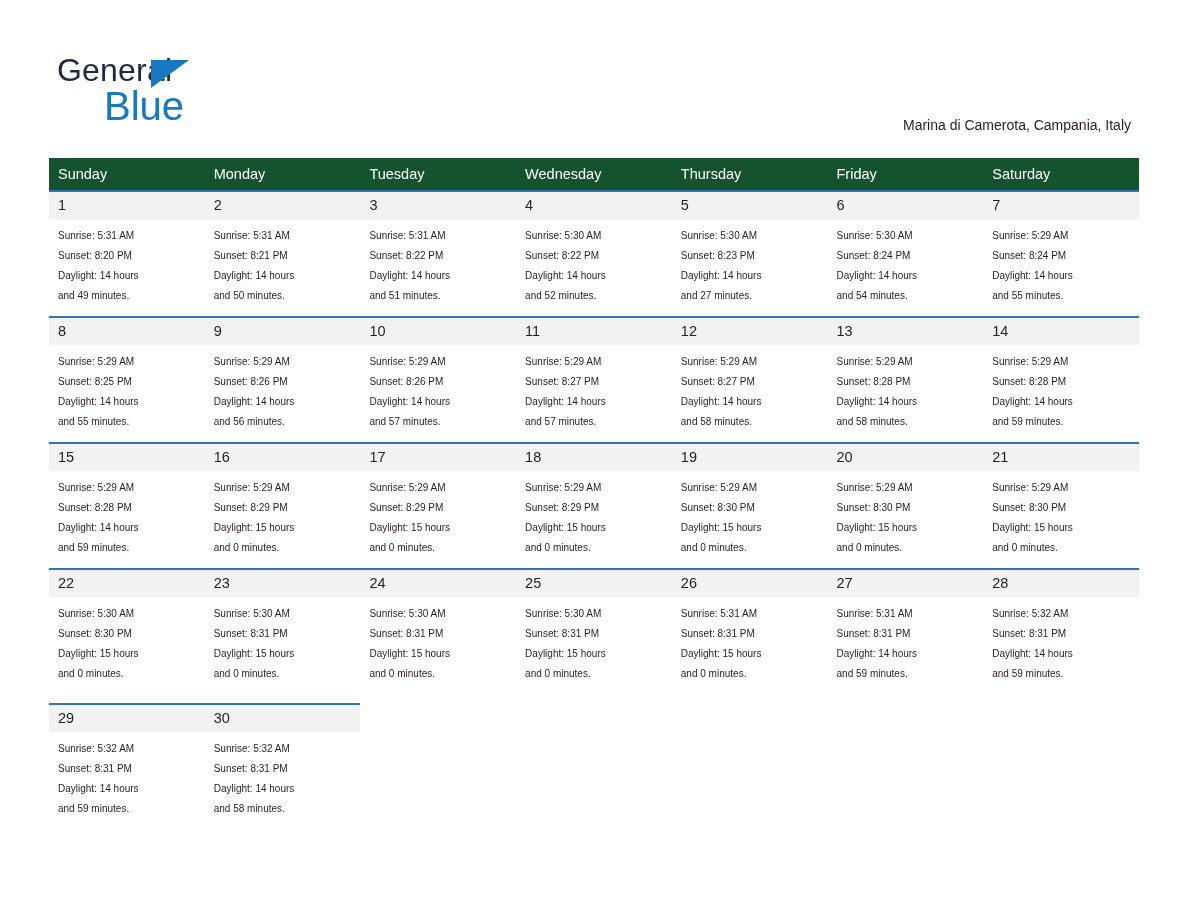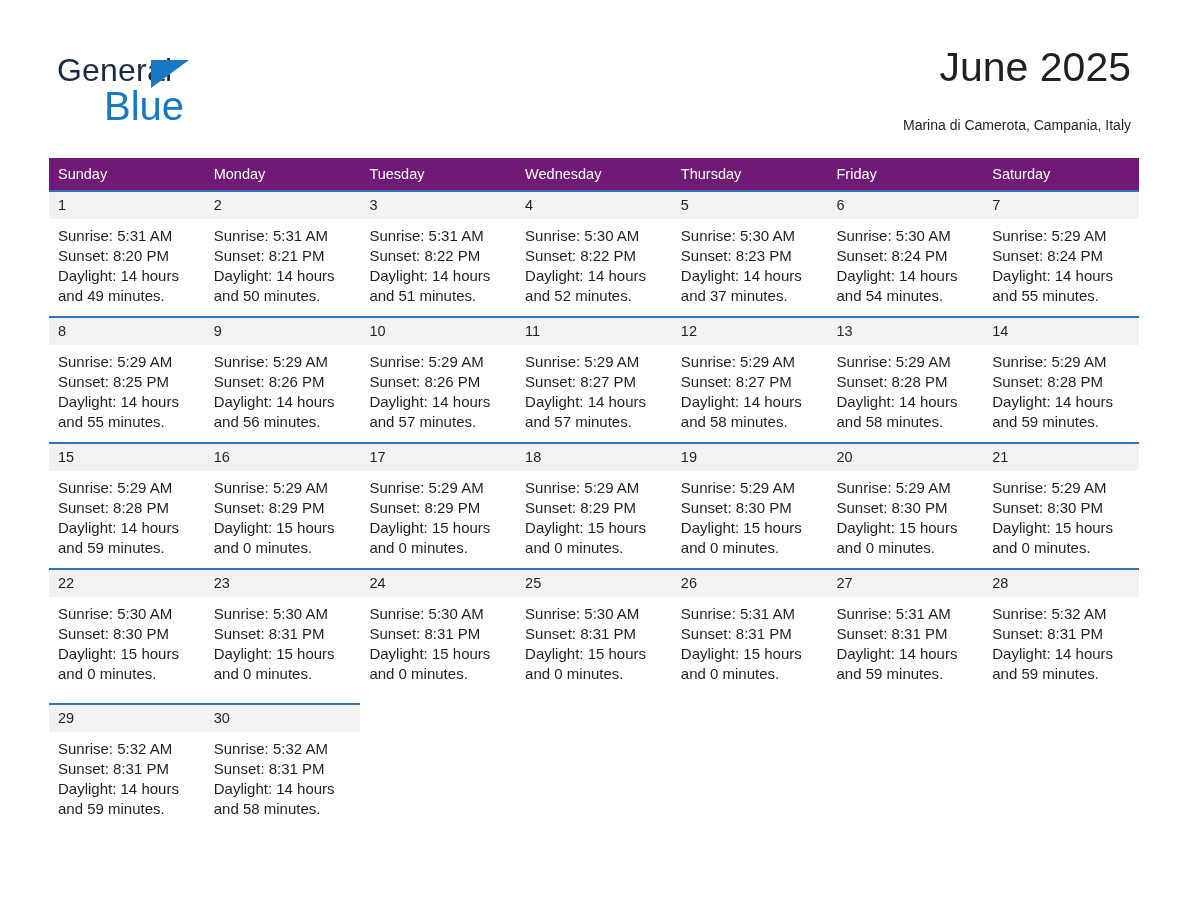--- a/index.html
+++ b/index.html
@@ -85,21 +85,21 @@
     left: 49px;
     top: 158px;
     width: 1090px;
   }
   table.cal {
     border-collapse: collapse;
     width: 1090px;
     table-layout: fixed;
   }
   table.cal th {
-    background: #701a75;
+    background: #14532d;
     color: #ffffff;
     font-size: 14.5px;
     font-weight: normal;
     text-align: left;
     padding: 7px 0 7px 9px;
     height: 18px;
     border: none;
   }
   table.cal td {
     vertical-align: top;
@@ -118,21 +118,21 @@
     box-sizing: border-box;
     background: #f2f2f2;
   }
   .daynum {
     font-size: 14.5px;
     color: #231f20;
     line-height: 27px;
   }
   .lines {
     padding: 7px 8px 10px 9px;
-    font-size: 15px;
+    font-size: 10px;
     line-height: 20px;
     color: #231f20;
   }
   .lines div {
     white-space: nowrap;
   }
   .empty .cellwrap {
     border-top: 2px solid #ffffff;
   }
   .empty .daynum-band {
@@ -147,21 +147,20 @@
 <body>
 
 <div class="page">
 
   <div class="header">
     <div class="logo">
       <span class="logo-general">General</span>
       <span class="logo-tri"></span>
       <span class="logo-blue">Blue</span>
     </div>
-    <div class="title">June 2025</div>
     <div class="subtitle">Marina di Camerota, Campania, Italy</div>
   </div>
 
   <div class="calendar">
     <table class="cal">
       <thead>
         <tr>
           <th>Sunday</th>
           <th>Monday</th>
           <th>Tuesday</th>
@@ -218,21 +217,21 @@
                 </div>
               </div>
             </td>
           <td>
               <div class="cellwrap">
                 <div class="daynum-band"><span class="daynum">5</span></div>
                 <div class="lines">
                   <div>Sunrise: 5:30 AM</div>
                   <div>Sunset: 8:23 PM</div>
                   <div>Daylight: 14 hours</div>
-                  <div>and 37 minutes.</div>
+                  <div>and 27 minutes.</div>
                 </div>
               </div>
             </td>
           <td>
               <div class="cellwrap">
                 <div class="daynum-band"><span class="daynum">6</span></div>
                 <div class="lines">
                   <div>Sunrise: 5:30 AM</div>
                   <div>Sunset: 8:24 PM</div>
                   <div>Daylight: 14 hours</div>

